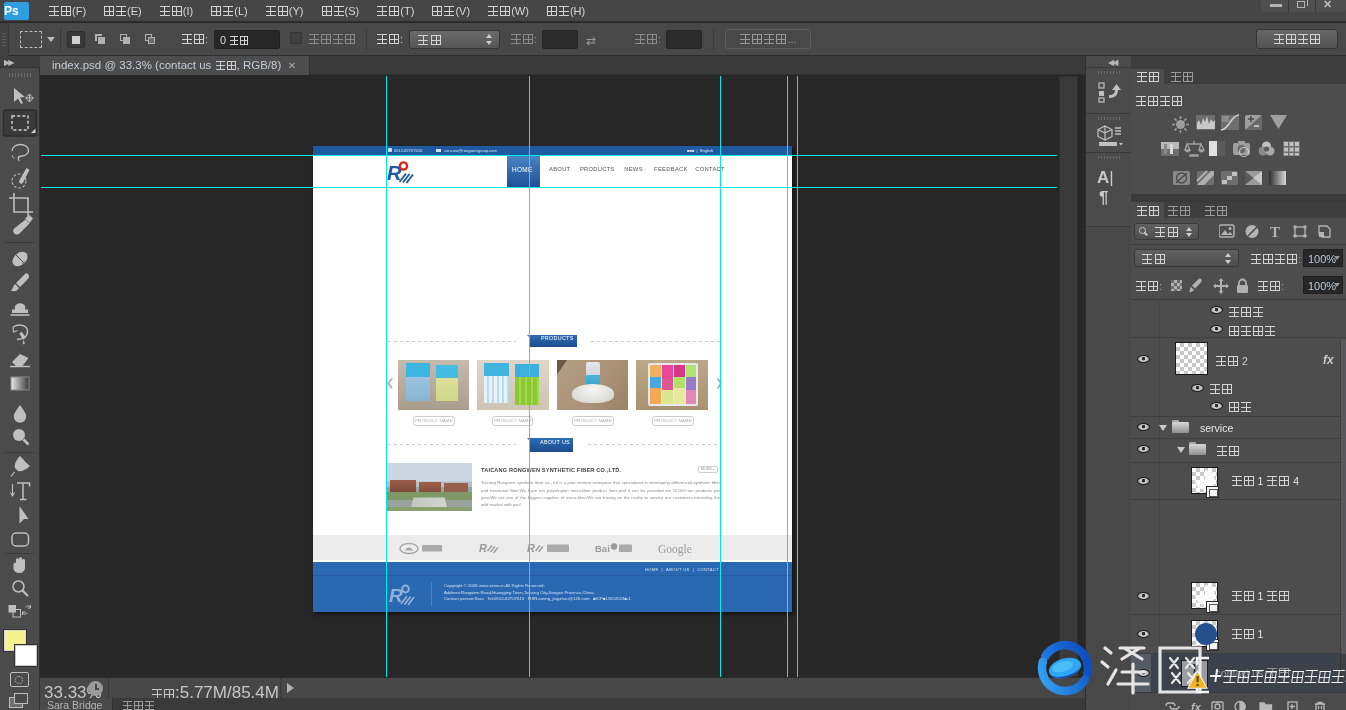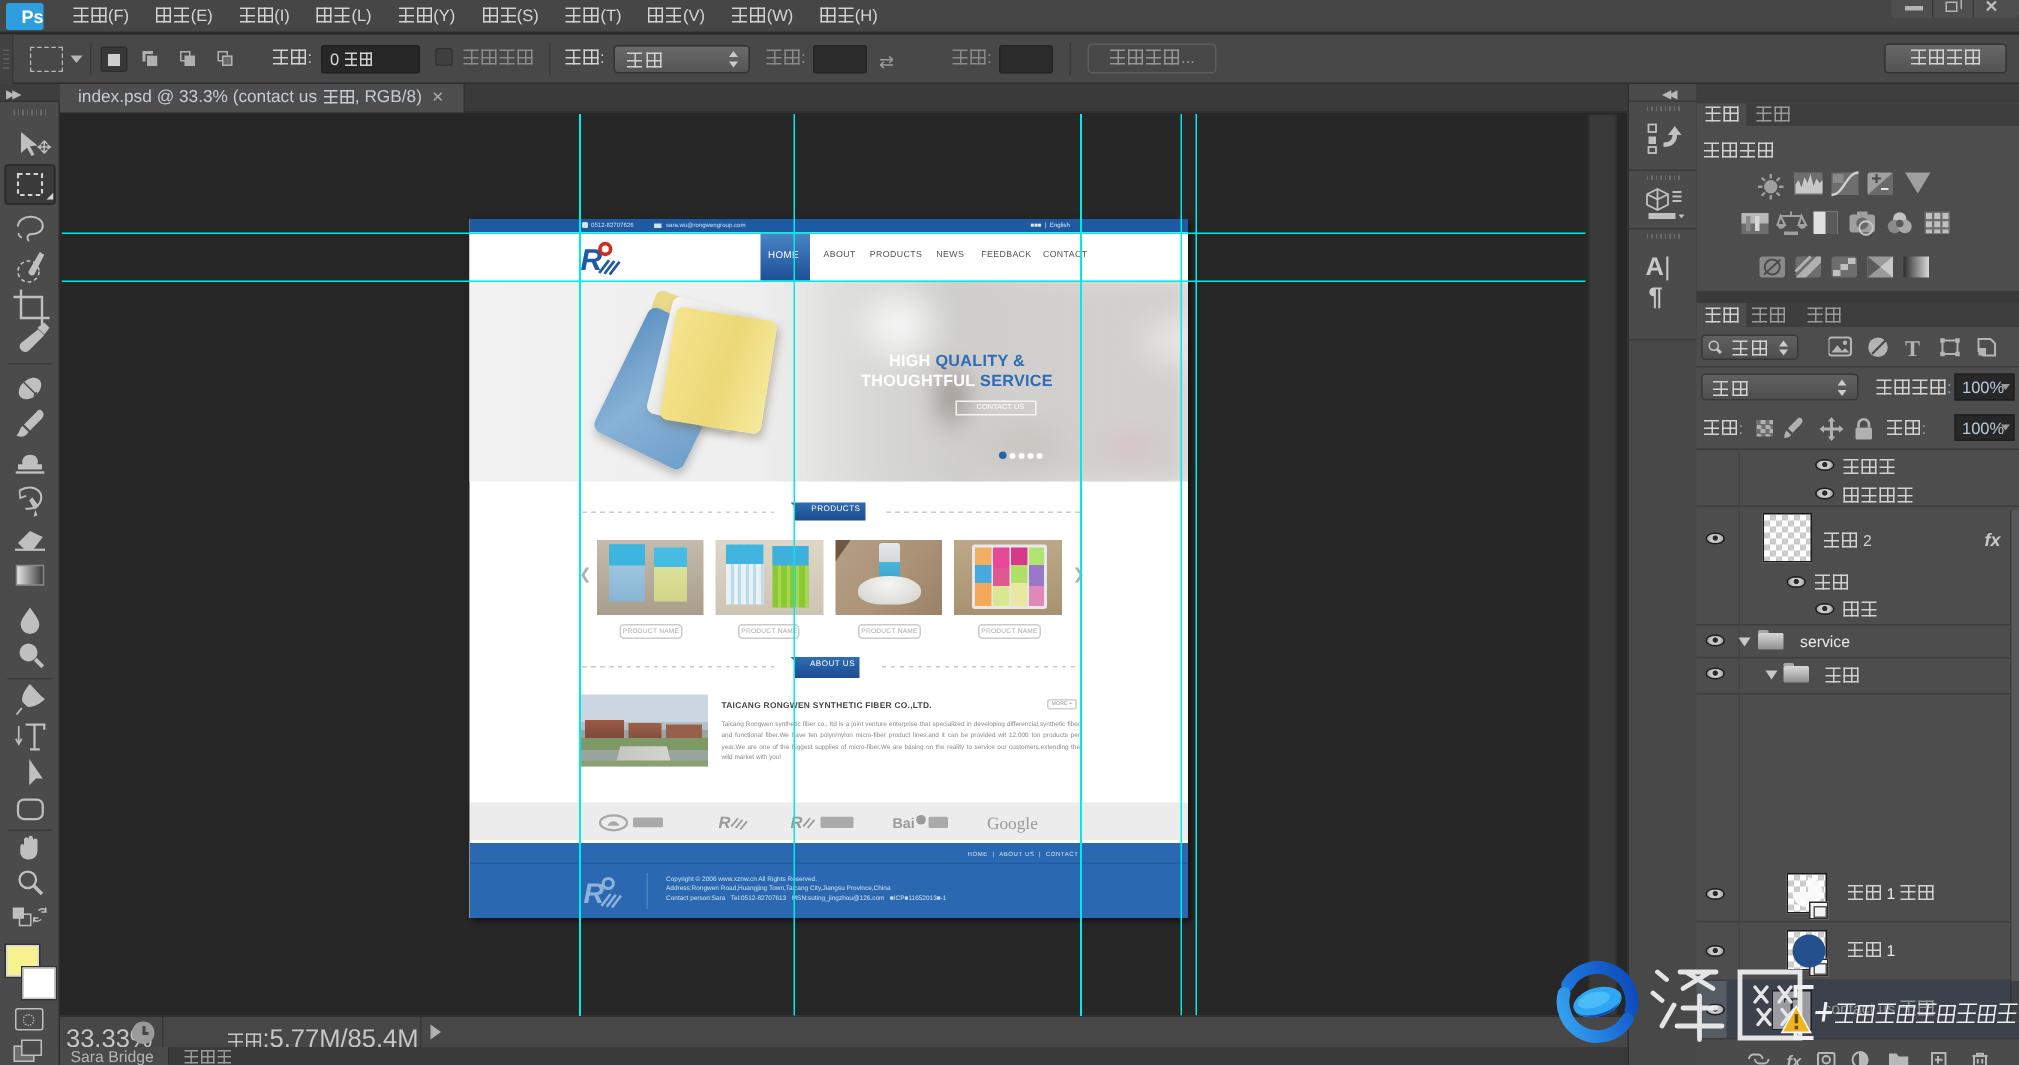--- a/index.html
+++ b/index.html
@@ -29,21 +29,21 @@
 .lrow{position:absolute;left:0;width:215px;height:38.4px;border-bottom:1px solid #3e3e3e}
 .lrow .thumb{left:59.8px;top:5px;width:27px;height:27px;border:1px solid #191919}
 .lrow .thumb:after{content:"";position:absolute;z-index:0;left:3px;top:2px;width:20px;height:20px;border-radius:50%;background:conic-gradient(from 0deg,rgba(252,252,252,.92) 0 270deg,transparent 270deg)}
 .lrow .badge{position:absolute;left:75px;top:24px;width:13px;height:12px;background:#f2f2f2;border:1px solid #2a2a2a}
 .lrow .badge:before{content:"";position:absolute;left:2px;top:2px;width:7px;height:6px;border:1px solid #555}
 .lrow .name{position:absolute;left:99.7px;top:13px;color:#e8e8e8}
 </style></head>
 <body>
 
 <div class="abs" id="menubar" style="left:0;top:0;width:1346px;height:22px;background:#464646;border-bottom:1px solid #2e2e2e">
- <div class="abs" style="left:4px;top:2px;width:25px;height:18px;background:#2d9fe0;border-radius:2px;color:#fff;font-size:12px;font-weight:bold;text-align:right;line-height:18px">Ps</div>
+ <div class="abs" style="left:4px;top:2px;width:25px;height:18px;background:#2d9fe0;border-radius:2px;color:#fff;font-size:12px;font-weight:bold;text-align:left;line-height:18px">Ps</div>
  <div class="abs" style="left:48px;top:5px;color:#d6d6d6;font-size:11px;white-space:nowrap">
   <span style="margin-right:14px"><span class="cj"></span><span class="cj b"></span>(F)</span>
   <span style="margin-right:14px"><span class="cj b"></span><span class="cj"></span>(E)</span>
   <span style="margin-right:14px"><span class="cj"></span><span class="cj b"></span>(I)</span>
   <span style="margin-right:14px"><span class="cj b"></span><span class="cj"></span>(L)</span>
   <span style="margin-right:14px"><span class="cj"></span><span class="cj b"></span>(Y)</span>
   <span style="margin-right:14px"><span class="cj b"></span><span class="cj"></span>(S)</span>
   <span style="margin-right:14px"><span class="cj"></span><span class="cj b"></span>(T)</span>
   <span style="margin-right:14px"><span class="cj b"></span><span class="cj"></span>(V)</span>
   <span style="margin-right:14px"><span class="cj"></span><span class="cj b"></span>(W)</span>
@@ -234,43 +234,20 @@
             <path d="M16 21.5 l6.5 -8.5"></path>
             <path d="M19.5 22 l6.5 -8.5"></path>
     </g>
    </svg>
 
    <div class="abs" style="left:193.7px;top:0;width:33px;height:33px;background:linear-gradient(#4a86c6,#1c4e95)"></div>
    <div class="abs" style="left:199px;top:11px;color:#fff;font-size:9px;transform:scale(.72);transform-origin:0 0;letter-spacing:.4px">HOME</div>
    <div class="abs" style="left:236px;top:11.5px;color:#555;font-size:9px;transform:scale(.65);transform-origin:0 0;white-space:nowrap;letter-spacing:.4px">ABOUT&nbsp;&nbsp;&nbsp;&nbsp;&nbsp;PRODUCTS&nbsp;&nbsp;&nbsp;&nbsp;&nbsp;NEWS&nbsp;&nbsp;&nbsp;&nbsp;&nbsp;&nbsp;FEEDBACK&nbsp;&nbsp;&nbsp;&nbsp;CONTACT</div>
   </div>
 
-  <div class="abs" style="left:0;top:41px;width:479px;height:133.5px;background:linear-gradient(90deg,#f2f2f2 0%,#efefef 40%,#dcdcda 55%,#d2d2d0 68%,#dddbd9 82%,#eae8e6 100%);overflow:hidden">
-   <div class="abs" style="left:225px;top:0;width:254px;height:134px;background:
-     radial-gradient(55px 52px at 24% 22%,rgba(252,252,252,.95),transparent 65%),
-     radial-gradient(28px 42px at 38% 58%,rgba(112,94,84,.55),transparent 65%),
-     radial-gradient(40px 26px at 85% 83%,rgba(218,182,188,.55),transparent 70%),
-     radial-gradient(60px 38px at 58% 82%,rgba(192,184,176,.5),transparent 70%),
-     radial-gradient(45px 40px at 97% 30%,rgba(240,238,236,.8),transparent 70%),
-     linear-gradient(90deg,rgba(205,205,205,0),rgba(198,196,194,.7));filter:blur(6px)"></div>
-
-   <div class="abs" style="left:110px;top:12px;width:52px;height:84px;background:linear-gradient(100deg,#e8d88a,#f0e49a);transform:rotate(20deg);border-radius:4px"></div>
-   <div class="abs" style="left:98px;top:26px;width:66px;height:92px;background:linear-gradient(115deg,#5d92c2,#88b2d6 45%,#6f9fcc);transform:rotate(26deg);border-radius:6px;box-shadow:2px 3px 6px rgba(90,90,90,.35)"></div>
-   <div class="abs" style="left:126px;top:16px;width:60px;height:80px;background:linear-gradient(105deg,#f4f4f2,#e4e4e0 60%,#eeeeec);transform:rotate(14deg);border-radius:5px;box-shadow:1px 2px 5px rgba(120,120,120,.3)"></div>
-   <div class="abs" style="left:132px;top:22px;width:68px;height:76px;background:linear-gradient(100deg,#f4e48c,#ecd878 55%,#f6ea9e);transform:rotate(9deg);border-radius:5px;box-shadow:2px 3px 6px rgba(120,110,80,.45)"></div>
-
-   <div class="abs" style="left:235px;top:48px;width:180px;font-size:10.8px;font-weight:bold;letter-spacing:.2px;color:#fff;line-height:12.8px;text-align:center">HIGH <span style="color:#2e6cb4">QUALITY &amp;</span><br>THOUGHTFUL <span style="color:#2e6cb4">SERVICE</span></div>
-   <div class="abs" style="left:324px;top:79.6px;width:54px;height:10.8px;border:1px solid #f4f4f4;color:#fff;font-size:9px;text-align:center"><span style="display:inline-block;transform:scale(.55);transform-origin:center 1px">CONTACT&nbsp;US</span></div>
-
-   <div class="abs" style="left:352.5px;top:114.4px;width:5px;height:5px;border-radius:50%;background:#2563a8"></div>
-   <div class="abs" style="left:359.5px;top:115px;width:4px;height:4px;border-radius:50%;background:#fdfdfd"></div>
-   <div class="abs" style="left:365.5px;top:115px;width:4px;height:4px;border-radius:50%;background:#fdfdfd"></div>
-   <div class="abs" style="left:371.5px;top:115px;width:4px;height:4px;border-radius:50%;background:#fdfdfd"></div>
-   <div class="abs" style="left:377.5px;top:115px;width:4px;height:4px;border-radius:50%;background:#fdfdfd"></div>
-  </div>
 
   <div class="abs" style="left:74.5px;top:195px;width:128px;height:1px;background:repeating-linear-gradient(90deg,#ccc 0 3px,transparent 3px 6px)"></div>
   <div class="abs" style="left:277.5px;top:195px;width:130px;height:1px;background:repeating-linear-gradient(90deg,#ccc 0 3px,transparent 3px 6px)"></div>
   <div class="abs" style="left:217.3px;top:189.4px;width:46.6px;height:11.7px;background:linear-gradient(#2f6db3,#1c4c8e);color:#fff;font-size:9px;text-align:center"><span style="display:inline-block;transform:scale(.6);transform-origin:center 1.5px;letter-spacing:.5px">PRODUCTS</span>
    <div class="abs" style="left:-3px;top:0;border-style:solid;border-width:0 3px 3px 0;border-color:transparent #5a5a6a transparent transparent"></div></div>
 
   <div class="abs" style="left:73px;top:231px;color:#b0b0b0;font-size:10px">❮</div>
   <div class="abs" style="left:402px;top:231px;color:#b0b0b0;font-size:10px">❯</div>
 
   <div class="abs" style="left:84.9px;top:214.4px;width:71.6px;height:49.4px;background:linear-gradient(#c4bbac,#a99e8c);overflow:hidden">
@@ -600,20 +577,26 @@
   <div class="abs fold" style="left:41px;top:121px"></div>
   <div class="abs" style="left:69px;top:121px;color:#e8e8e8">service</div>
   <div class="abs" style="left:0;top:137px;width:215px;height:1px;background:#3e3e3e"></div>
 
   <div class="eye" style="left:6px;top:144px"></div>
   <div class="abs tri" style="left:46px;top:146px"></div>
   <div class="abs fold" style="left:58px;top:143px"></div>
   <div class="abs" style="left:85px;top:144px"><span class="cj"></span><span class="cj b"></span></div>
   <div class="abs" style="left:0;top:160.7px;width:215px;height:1px;background:#3e3e3e"></div>
 
+  <div class="lrow" style="top:160.7px">
+        <div class="eye" style="left:6px;top:15px"></div>
+        <div class="abs chk thumb"></div>
+        <div class="badge"></div>
+        <div class="name"><span class="cj"></span><span class="cj b"></span>&nbsp;1&nbsp;<span class="cj"></span><span class="cj b"></span>&nbsp;4</div>
+      </div>
   <div class="lrow" style="top:275.9px">
         <div class="eye" style="left:6px;top:15px"></div>
         <div class="abs chk thumb"></div>
         <div class="badge"></div>
         <div class="name"><span class="cj"></span><span class="cj b"></span>&nbsp;1&nbsp;<span class="cj"></span><span class="cj b"></span></div>
       </div>
   <div class="lrow" style="top:314.3px">
         <div class="eye" style="left:6px;top:15px"></div>
         <div class="abs chk thumb">
           <div style="position:absolute;z-index:1;left:3px;top:2px;width:22px;height:22px;border-radius:50%;background:#24508e"></div>

